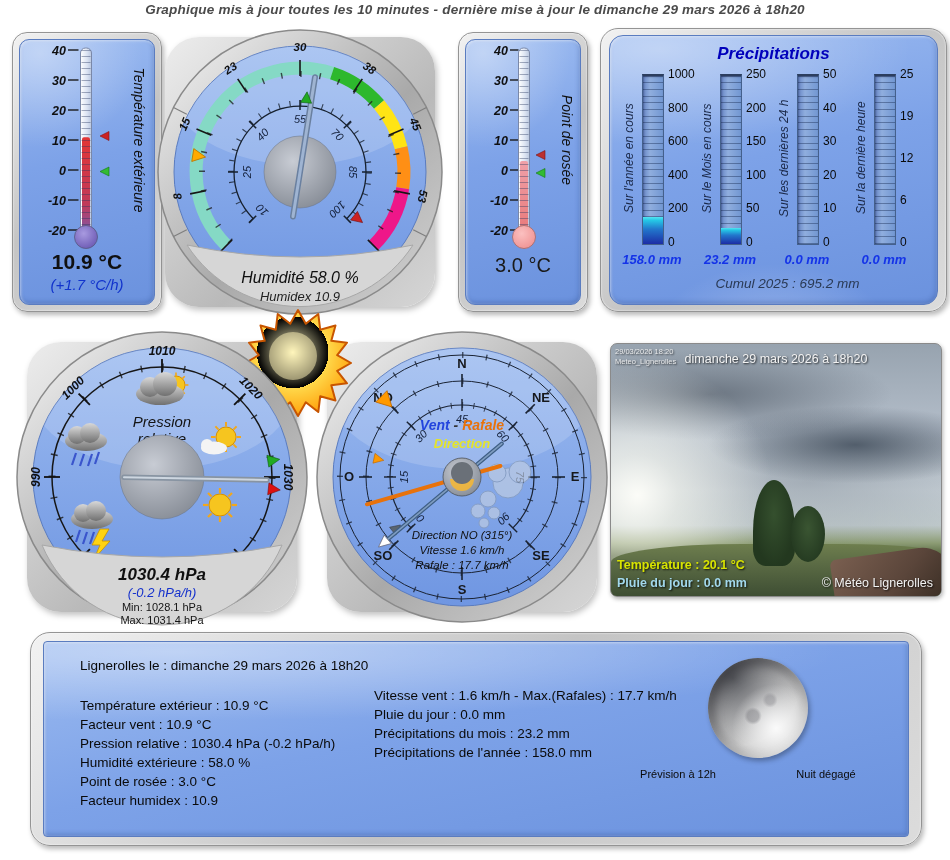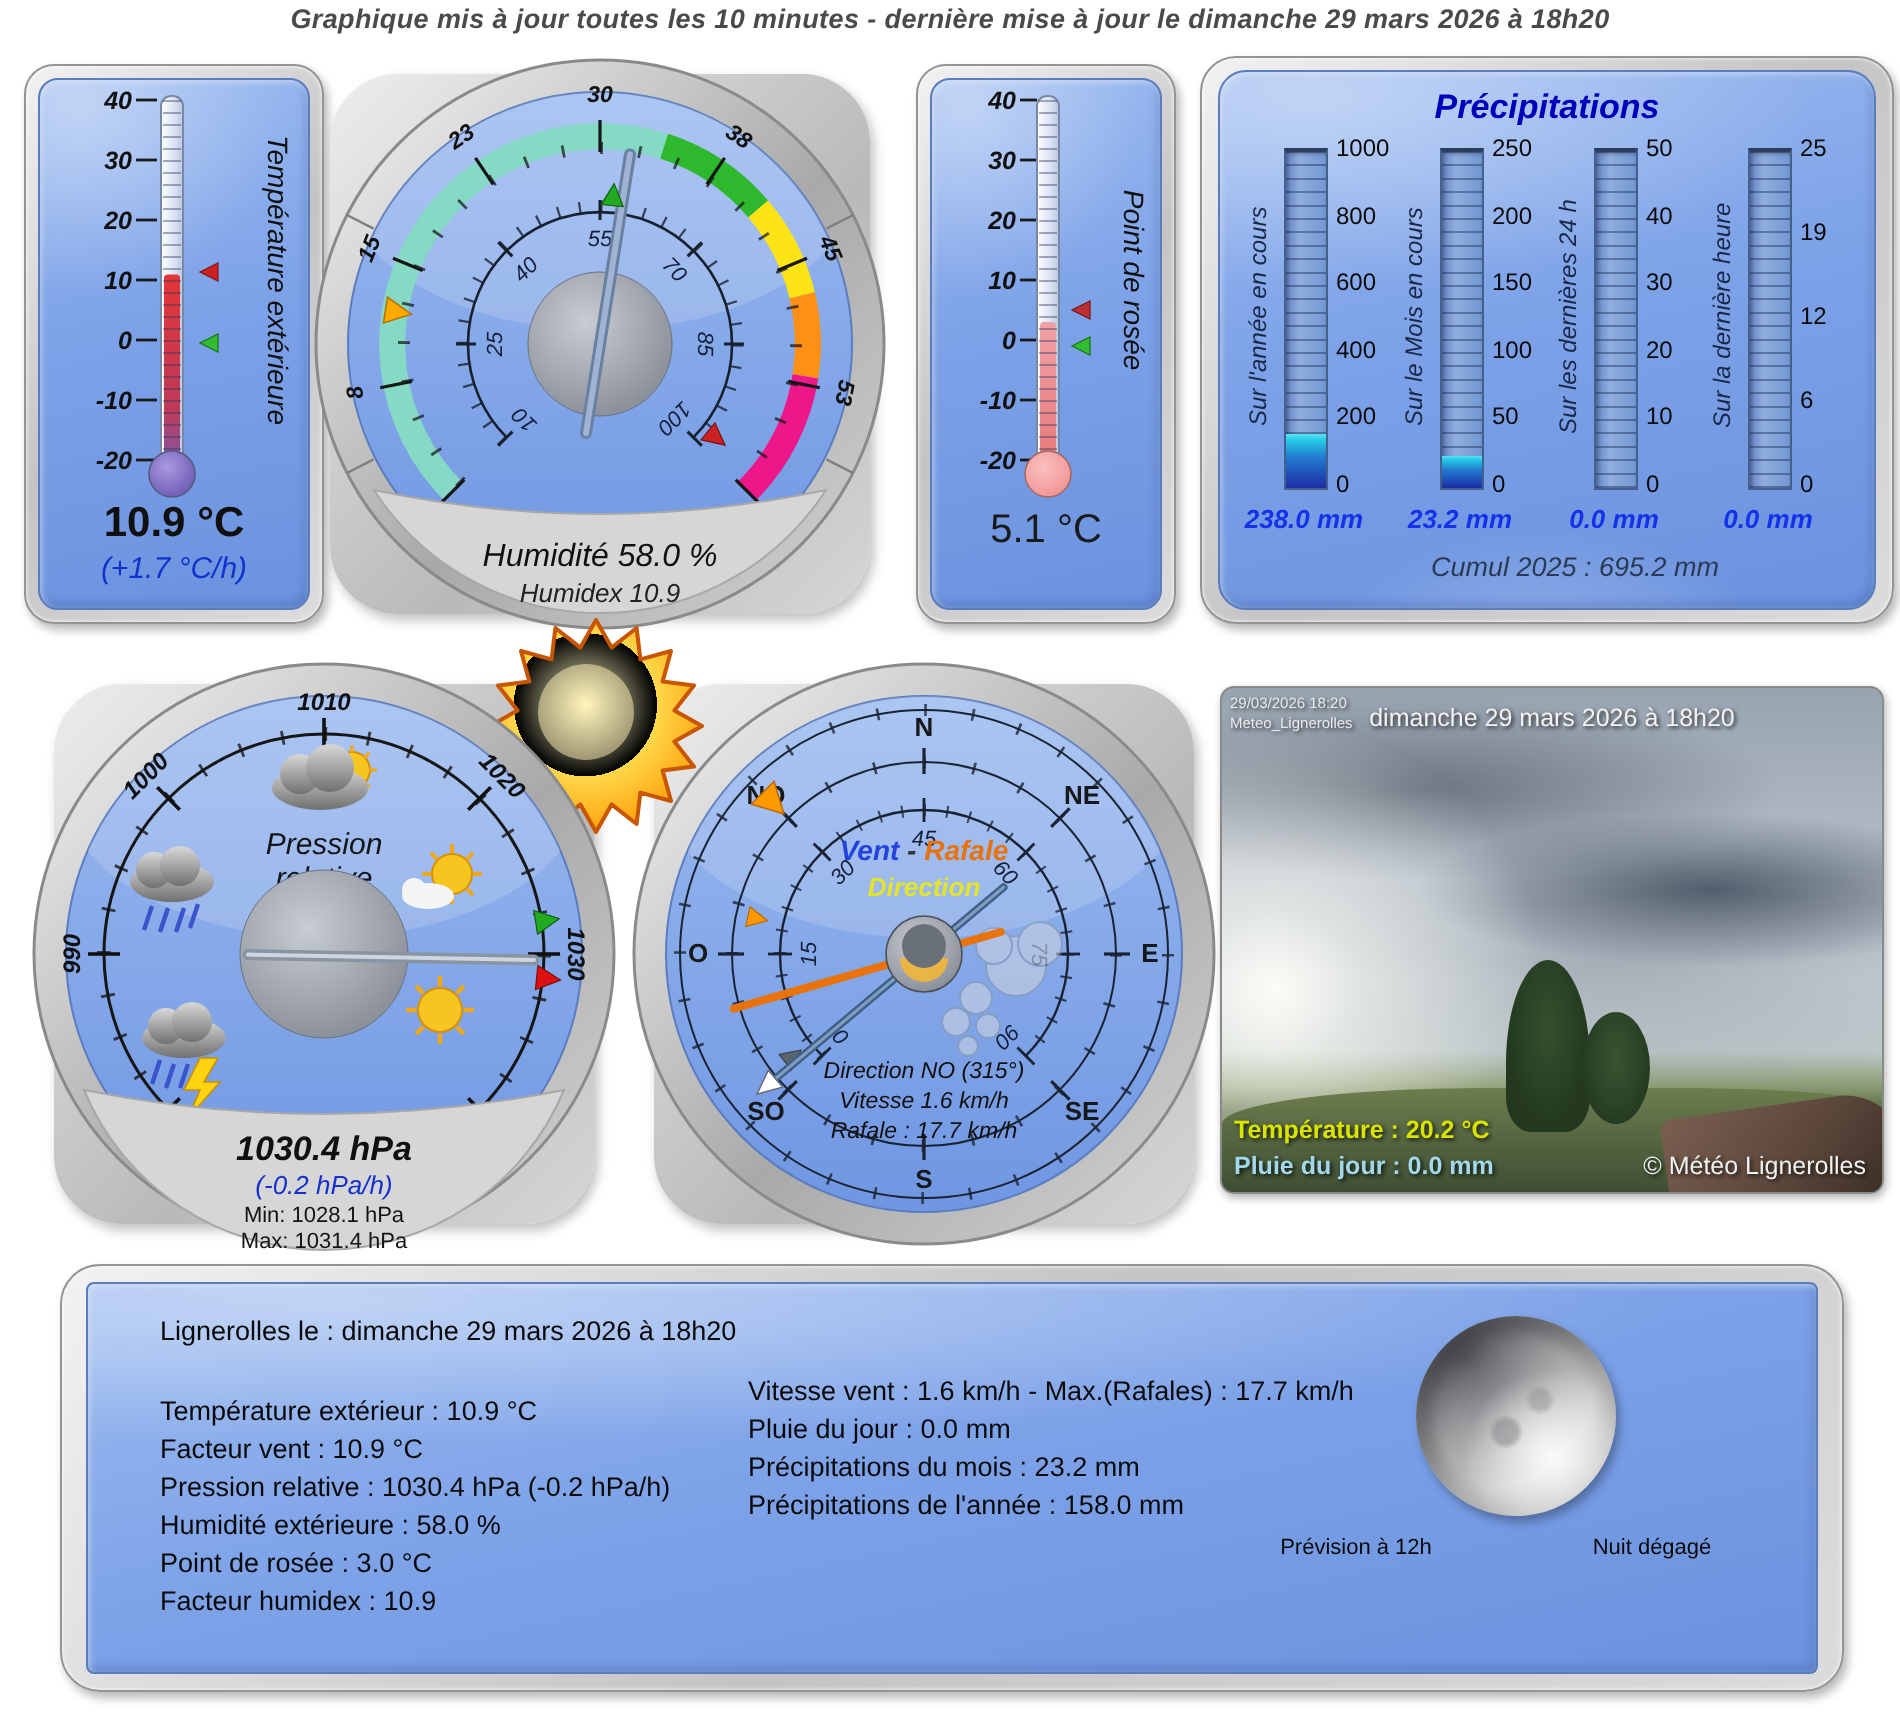--- a/index.html
+++ b/index.html
@@ -258,21 +258,21 @@
           <text x="42" y="74.5">20</text>
           <text x="42" y="104.5">10</text>
           <text x="42" y="134.5">0</text>
           <text x="42" y="164.5">-10</text>
           <text x="42" y="194.5">-20</text>
         </g>
         <polygon points="70,115 79,110.5 79,119.5" fill="#bb3030" stroke="#7a1010" stroke-width=".6"></polygon>
         <polygon points="70,133 79,128.5 79,137.5" fill="#33bb33" stroke="#117711" stroke-width=".6"></polygon>
         <text transform="translate(96,100) rotate(90)" text-anchor="middle" font-size="14" font-style="italic" fill="#101010">Point de rosée</text>
       </svg>
-      <div class="thermo-value" style="top:214px;font-size:20px;color:#1a1a1a;">5.1 °C</div>
+      <div class="thermo-value" style="top:214px;font-size:20px;color:#1a1a1a;">3.0 °C</div>
     </div>
   </div>
 
   <div class="panel-frame" style="left:600px;top:28px;width:345px;height:282px;border-radius:18px;">
     <div class="panel-face" style="left:8px;top:6px;width:327px;height:268px;border-radius:14px;
          background:
            radial-gradient(ellipse 60% 45% at 50% 112%, rgba(255,255,255,.28), transparent 60%),
            radial-gradient(ellipse 140% 65% at 15% 5%, rgba(255,255,255,.40), rgba(255,255,255,0) 55%),
            linear-gradient(168deg,#9cbbf0 0%,#7da2e8 45%,#6b92de 100%);">
       <div class="precip-title">Précipitations</div>
@@ -280,21 +280,21 @@
       <div class="precip-rot-label" style="left:8px;top:38px;">Sur l'année en cours</div>
       <div class="precip-tube" style="left:32px;top:38px;">
         <div class="precip-fill" style="height: 15.8%;"></div>
       </div>
       <span class="precip-tick" style="left:58px;top:31px;">1000</span>
       <span class="precip-tick" style="left:58px;top:64.6px;">800</span>
       <span class="precip-tick" style="left:58px;top:98.2px;">600</span>
       <span class="precip-tick" style="left:58px;top:131.8px;">400</span>
       <span class="precip-tick" style="left:58px;top:165.4px;">200</span>
       <span class="precip-tick" style="left:58px;top:199px;">0</span>
-      <div class="precip-value" style="left:4px;top:216px;">238.0 mm</div>
+      <div class="precip-value" style="left:4px;top:216px;">158.0 mm</div>
 
       <div class="precip-rot-label" style="left:86px;top:38px;">Sur le Mois en cours</div>
       <div class="precip-tube" style="left:110px;top:38px;">
         <div class="precip-fill" style="height: 9.3%;"></div>
       </div>
       <span class="precip-tick" style="left:136px;top:31px;">250</span>
       <span class="precip-tick" style="left:136px;top:64.6px;">200</span>
       <span class="precip-tick" style="left:136px;top:98.2px;">150</span>
       <span class="precip-tick" style="left:136px;top:131.8px;">100</span>
       <span class="precip-tick" style="left:136px;top:165.4px;">50</span>
@@ -529,21 +529,21 @@
   </svg>
 
   <div id="webcam">
     <div class="wc-land"></div>
     <div class="wc-tree"></div>
     <div class="wc-tree2"></div>
     <div class="wc-roof"></div>
     <div class="wc-text" style="left:4px;top:3px;font-size:7.5px;opacity:.9;">29/03/2026 18:20</div>
     <div class="wc-text" style="left:4px;top:13px;font-size:7.5px;opacity:.9;">Meteo_Lignerolles</div>
     <div class="wc-text" style="left:0;right:0;top:8px;text-align:center;font-size:12.5px;">dimanche 29 mars 2026 à 18h20</div>
-    <div class="wc-text" style="left:6px;bottom:24px;font-size:12.5px;font-weight:bold;color:#d8e400;">Température : 20.2 °C</div>
+    <div class="wc-text" style="left:6px;bottom:24px;font-size:12.5px;font-weight:bold;color:#d8e400;">Température : 20.1 °C</div>
     <div class="wc-text" style="left:6px;bottom:6px;font-size:12.5px;font-weight:bold;color:#a2d8ec;">Pluie du jour : 0.0 mm</div>
     <div class="wc-text" style="right:8px;bottom:6px;font-size:12.5px;">© Météo Lignerolles</div>
   </div>
 
   <div class="panel-frame" style="left:30px;top:632px;width:890px;height:212px;border-radius:20px;">
     <div class="panel-face" style="left:12px;top:8px;width:864px;height:194px;border-radius:4px;">
       <div class="sum-col" style="left:36px;top:16px;">Lignerolles le : dimanche 29 mars 2026 à 18h20</div>
       <div class="sum-col" style="left:36px;top:54px;">
           <div class="sum-line">Température extérieur : 10.9 °C</div>
           <div class="sum-line">Facteur vent : 10.9 °C</div>

